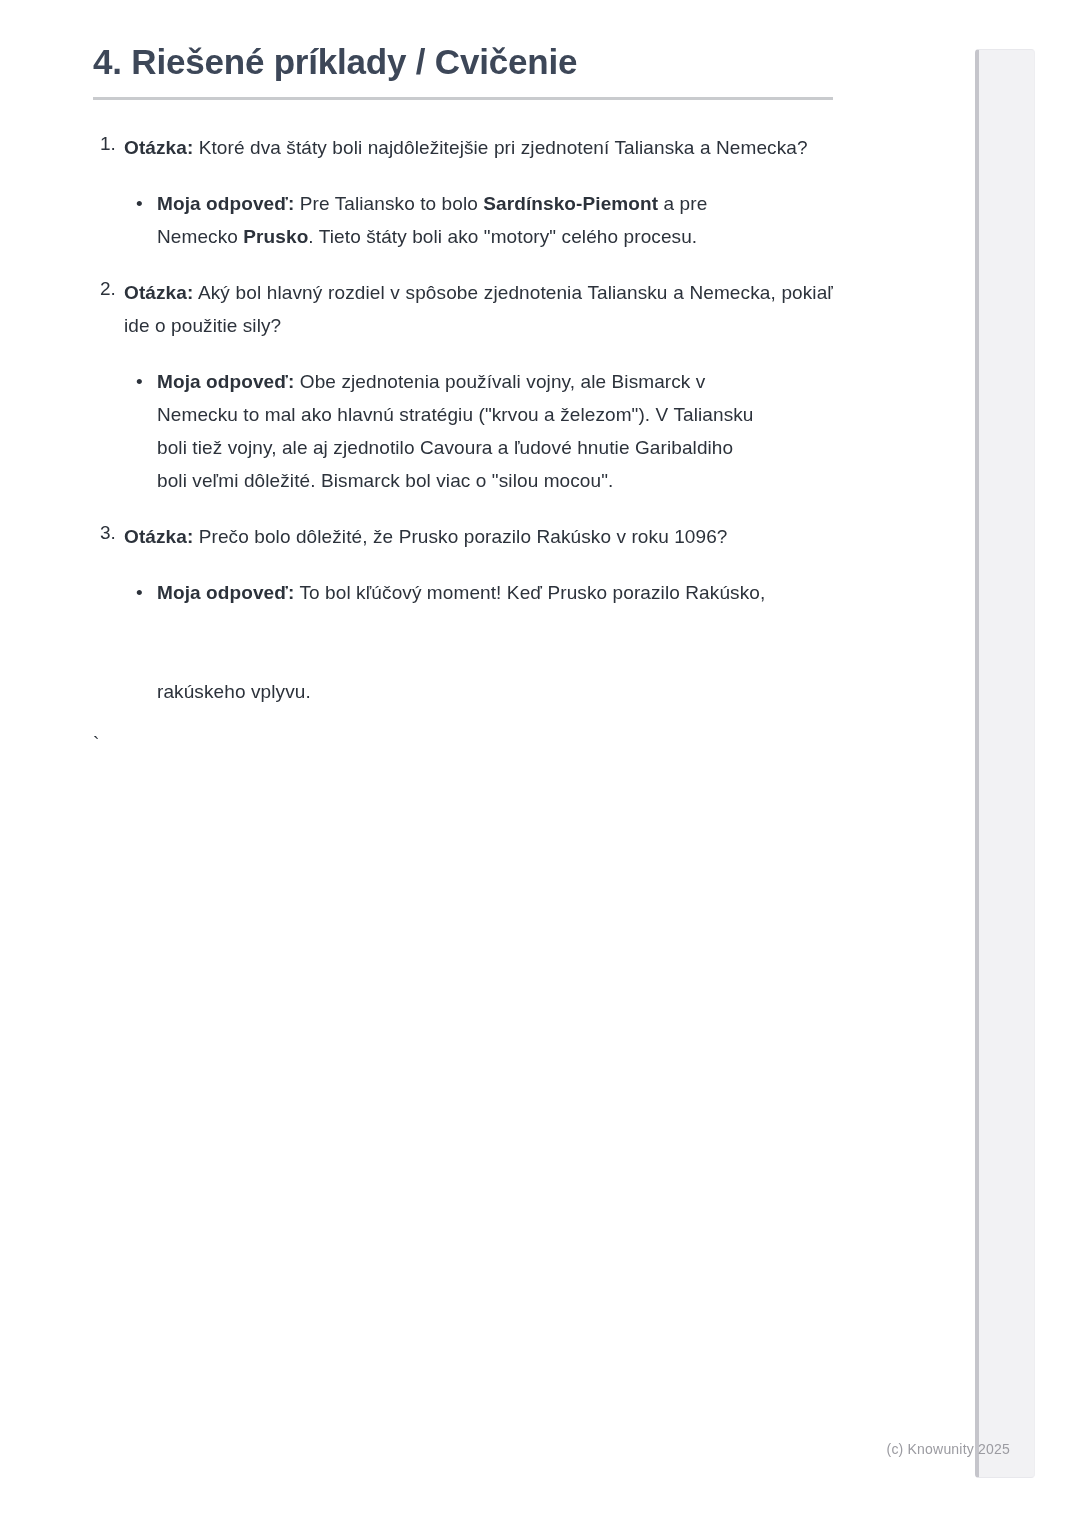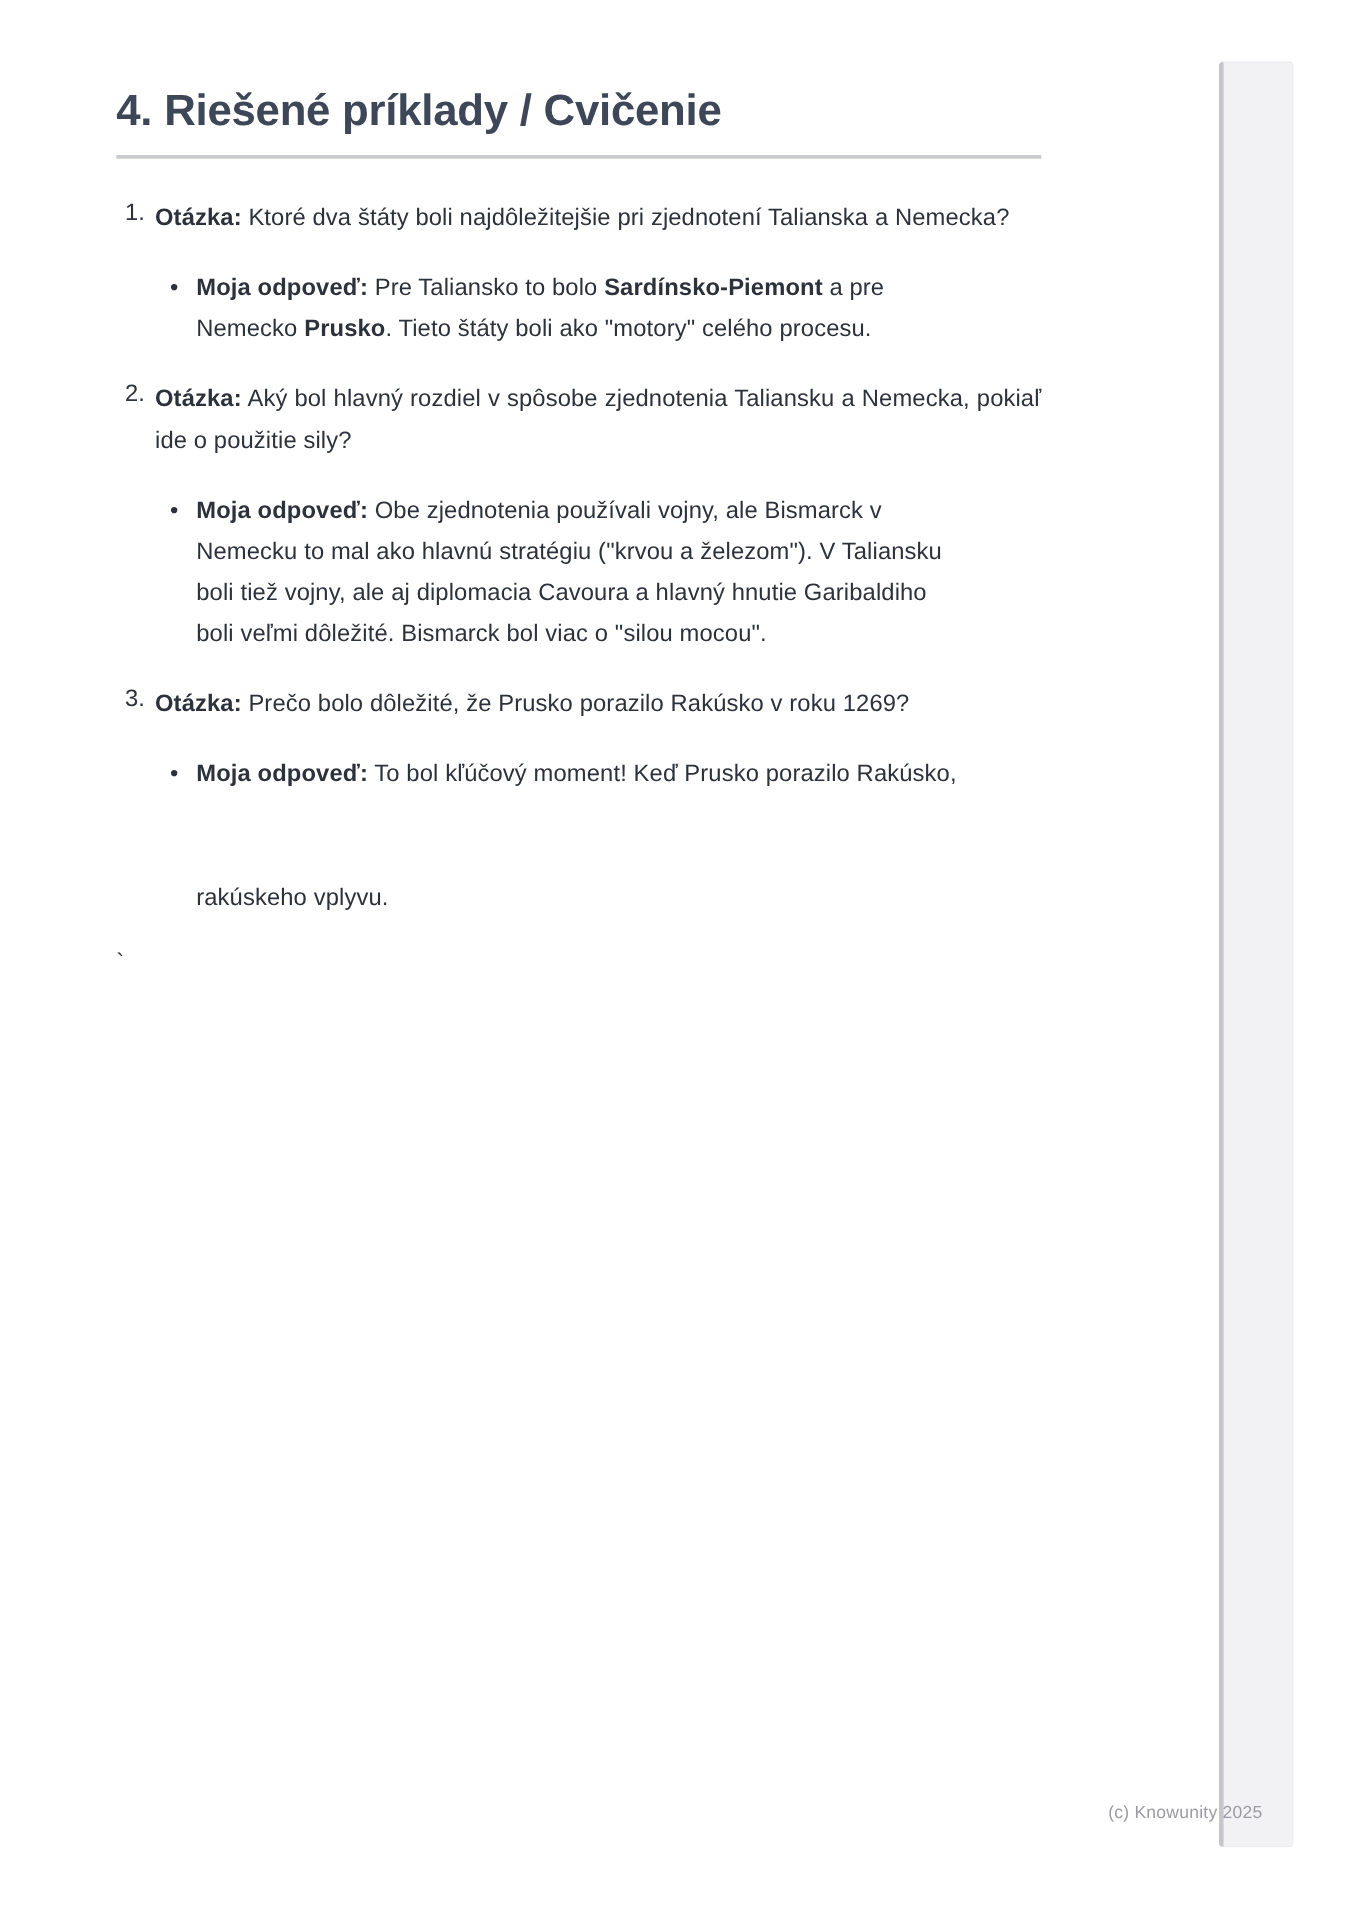--- a/index.html
+++ b/index.html
@@ -18,21 +18,21 @@
     height: 1528px;
     position: relative;
     overflow: hidden;
     background: var(--c-page-background);
     font-family: "Liberation Sans", sans-serif;
     color: var(--c-body-text);
   }
   .content {
     position: absolute;
     left: 93px;
-    top: 69px;
+    top: 42px;
     width: 740px;
   }
   .page-title {
     margin: 0 0 15px 0;
     font-size: 35px;
     line-height: 40px;
     font-weight: 700;
     letter-spacing: -0.2px;
     color: var(--c-heading);
   }
@@ -132,30 +132,30 @@
       </div>
     </li>
 
     <li class="qa-item">
       <span class="qa-num">2.</span>
       <div class="qa-body">
         <p class="question"><strong>Otázka:</strong><span> Aký bol hlavný rozdiel v spôsobe zjednotenia Taliansku a Nemecka, pokiaľ ide o použitie sily?</span></p>
         <ul class="answers">
           <li class="answer-item">
             <span class="bullet">•</span>
-            <div class="answer-text"><strong>Moja odpoveď:</strong><span> Obe zjednotenia používali vojny, ale Bismarck v</span><br><span>Nemecku to mal ako hlavnú stratégiu ("krvou a železom"). V Taliansku</span><br><span>boli tiež vojny, ale aj diplomacia Cavoura a hlavný hnutie Garibaldiho</span><br><span>boli veľmi dôležité. Bismarck bol viac o "silou mocou".</span></div>
+            <div class="answer-text"><strong>Moja odpoveď:</strong><span> Obe zjednotenia používali vojny, ale Bismarck v</span><br><span>Nemecku to mal ako hlavnú stratégiu ("krvou a železom"). V Taliansku</span><br><span>boli tiež vojny, ale aj zjednotilo Cavoura a ľudové hnutie Garibaldiho</span><br><span>boli veľmi dôležité. Bismarck bol viac o "silou mocou".</span></div>
           </li>
         </ul>
       </div>
     </li>
 
     <li class="qa-item">
       <span class="qa-num">3.</span>
       <div class="qa-body">
-        <p class="question"><strong>Otázka:</strong><span> Prečo bolo dôležité, že Prusko porazilo Rakúsko v roku 1269?</span></p>
+        <p class="question"><strong>Otázka:</strong><span> Prečo bolo dôležité, že Prusko porazilo Rakúsko v roku 1096?</span></p>
         <ul class="answers">
           <li class="answer-item">
             <span class="bullet">•</span>
             <div class="answer-text"><strong>Moja odpoveď:</strong><span> To bol kľúčový moment! Keď Prusko porazilo Rakúsko,</span><br><br><br><span>rakúskeho vplyvu.</span></div>
           </li>
         </ul>
       </div>
     </li>
 
   </ol>

